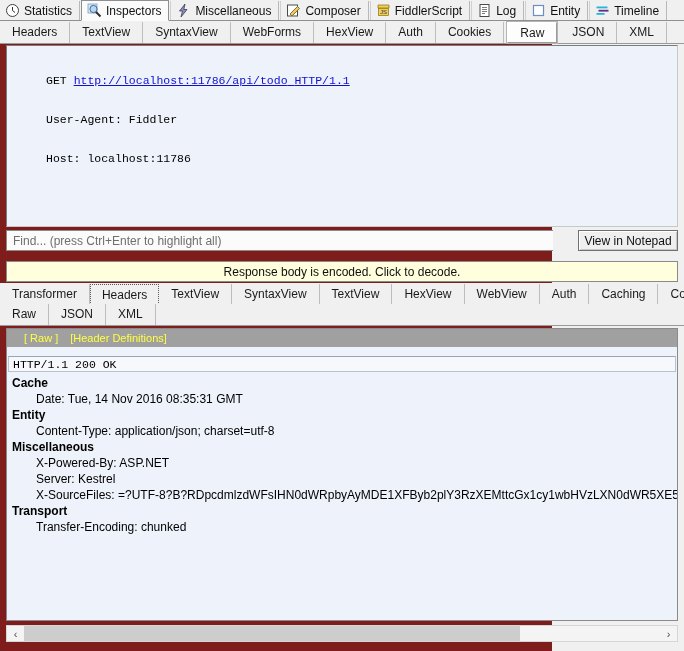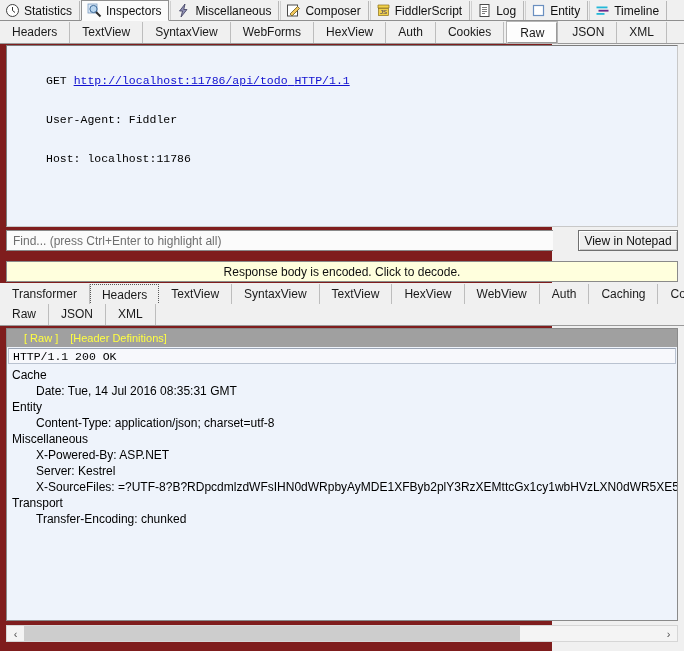--- a/index.html
+++ b/index.html
@@ -220,40 +220,40 @@
     white-space: nowrap;
   }
   .resp-link {
     font-size: 11px;
     color: #ffff40;
     margin-left: 12px;
     white-space: nowrap;
     cursor: pointer;
   }
   .status-line {
-    margin: 1px 1px 0 1px;
+    margin: 9px 1px 0 1px;
     height: 16px;
     background: #f7f8fc;
     border: 1px solid #b9c2d0;
     border-top-color: #9aa4b4;
     box-sizing: border-box;
     display: flex;
     align-items: center;
     padding-left: 4px;
     font-family: "Liberation Mono", "DejaVu Sans Mono", monospace;
     font-size: 11.5px;
     color: #000;
     white-space: pre;
   }
   .hdr-list {
     padding: 3px 0 0 5px;
   }
   .hdr-group {
     font-size: 12px;
-    font-weight: normal;
+    font-weight: bold;
     color: #000;
     line-height: 16px;
     white-space: nowrap;
   }
   .hdr-item {
     font-size: 12px;
     color: #000;
     line-height: 16px;
     padding-left: 24px;
     white-space: nowrap;
@@ -441,21 +441,21 @@
 
   <div class="resp-panel">
     <div class="resp-title">
       <span class="resp-link">[ Raw ]</span>
       <span class="resp-link">[Header Definitions]</span>
     </div>
     <div class="status-line">HTTP/1.1 200 OK</div>
 
     <div class="hdr-list">
       <div class="hdr-group">Cache</div>
-      <div class="hdr-item">Date: Tue, 14 Jul 2016 08:35:31 GMT</div>
+      <div class="hdr-item">Date: Tue, 14 Nov 2016 08:35:31 GMT</div>
 
       <div class="hdr-group">Entity</div>
       <div class="hdr-item">Content-Type: application/json; charset=utf-8</div>
 
       <div class="hdr-group">Miscellaneous</div>
       <div class="hdr-item">X-Powered-By: ASP.NET</div>
       <div class="hdr-item">Server: Kestrel</div>
       <div class="hdr-item">X-SourceFiles: =?UTF-8?B?RDpcdmlzdWFsIHN0dWRpbyAyMDE1XFByb2plY3RzXEMttcGx1cy1wbHVzLXN0dWR5XE5ldENvcmVWBcHBcc3JjXI</div>
 
       <div class="hdr-group">Transport</div>

